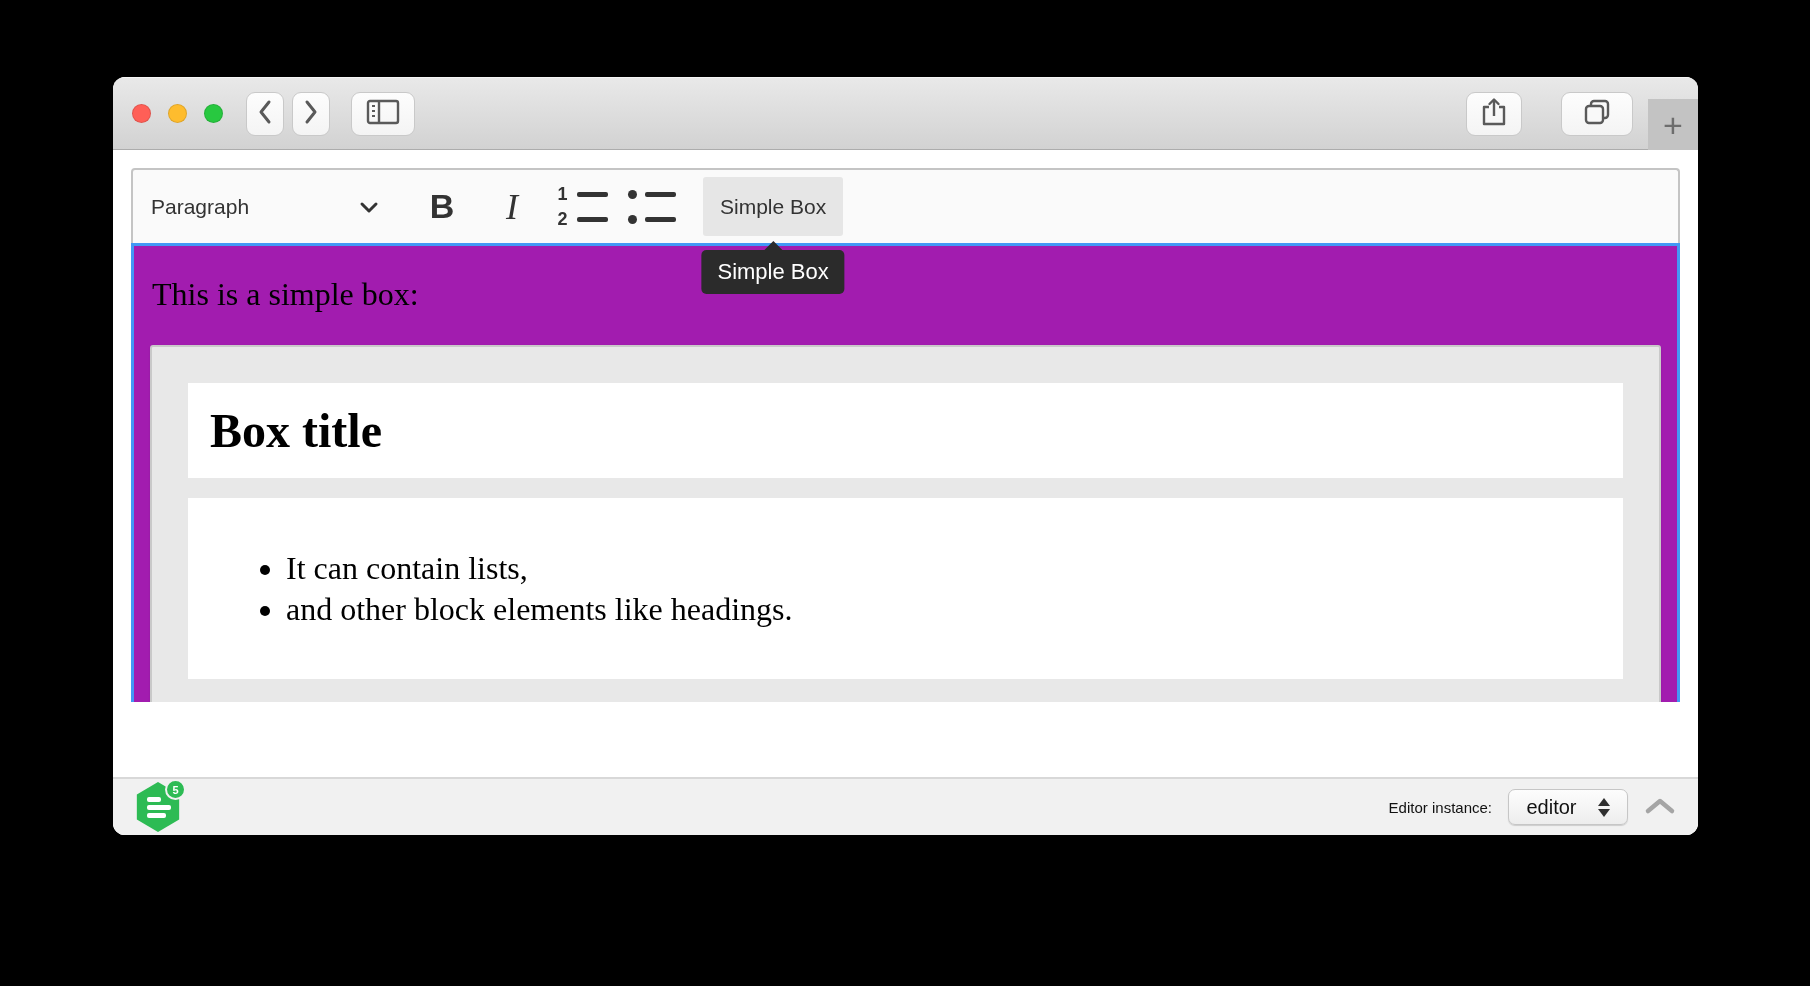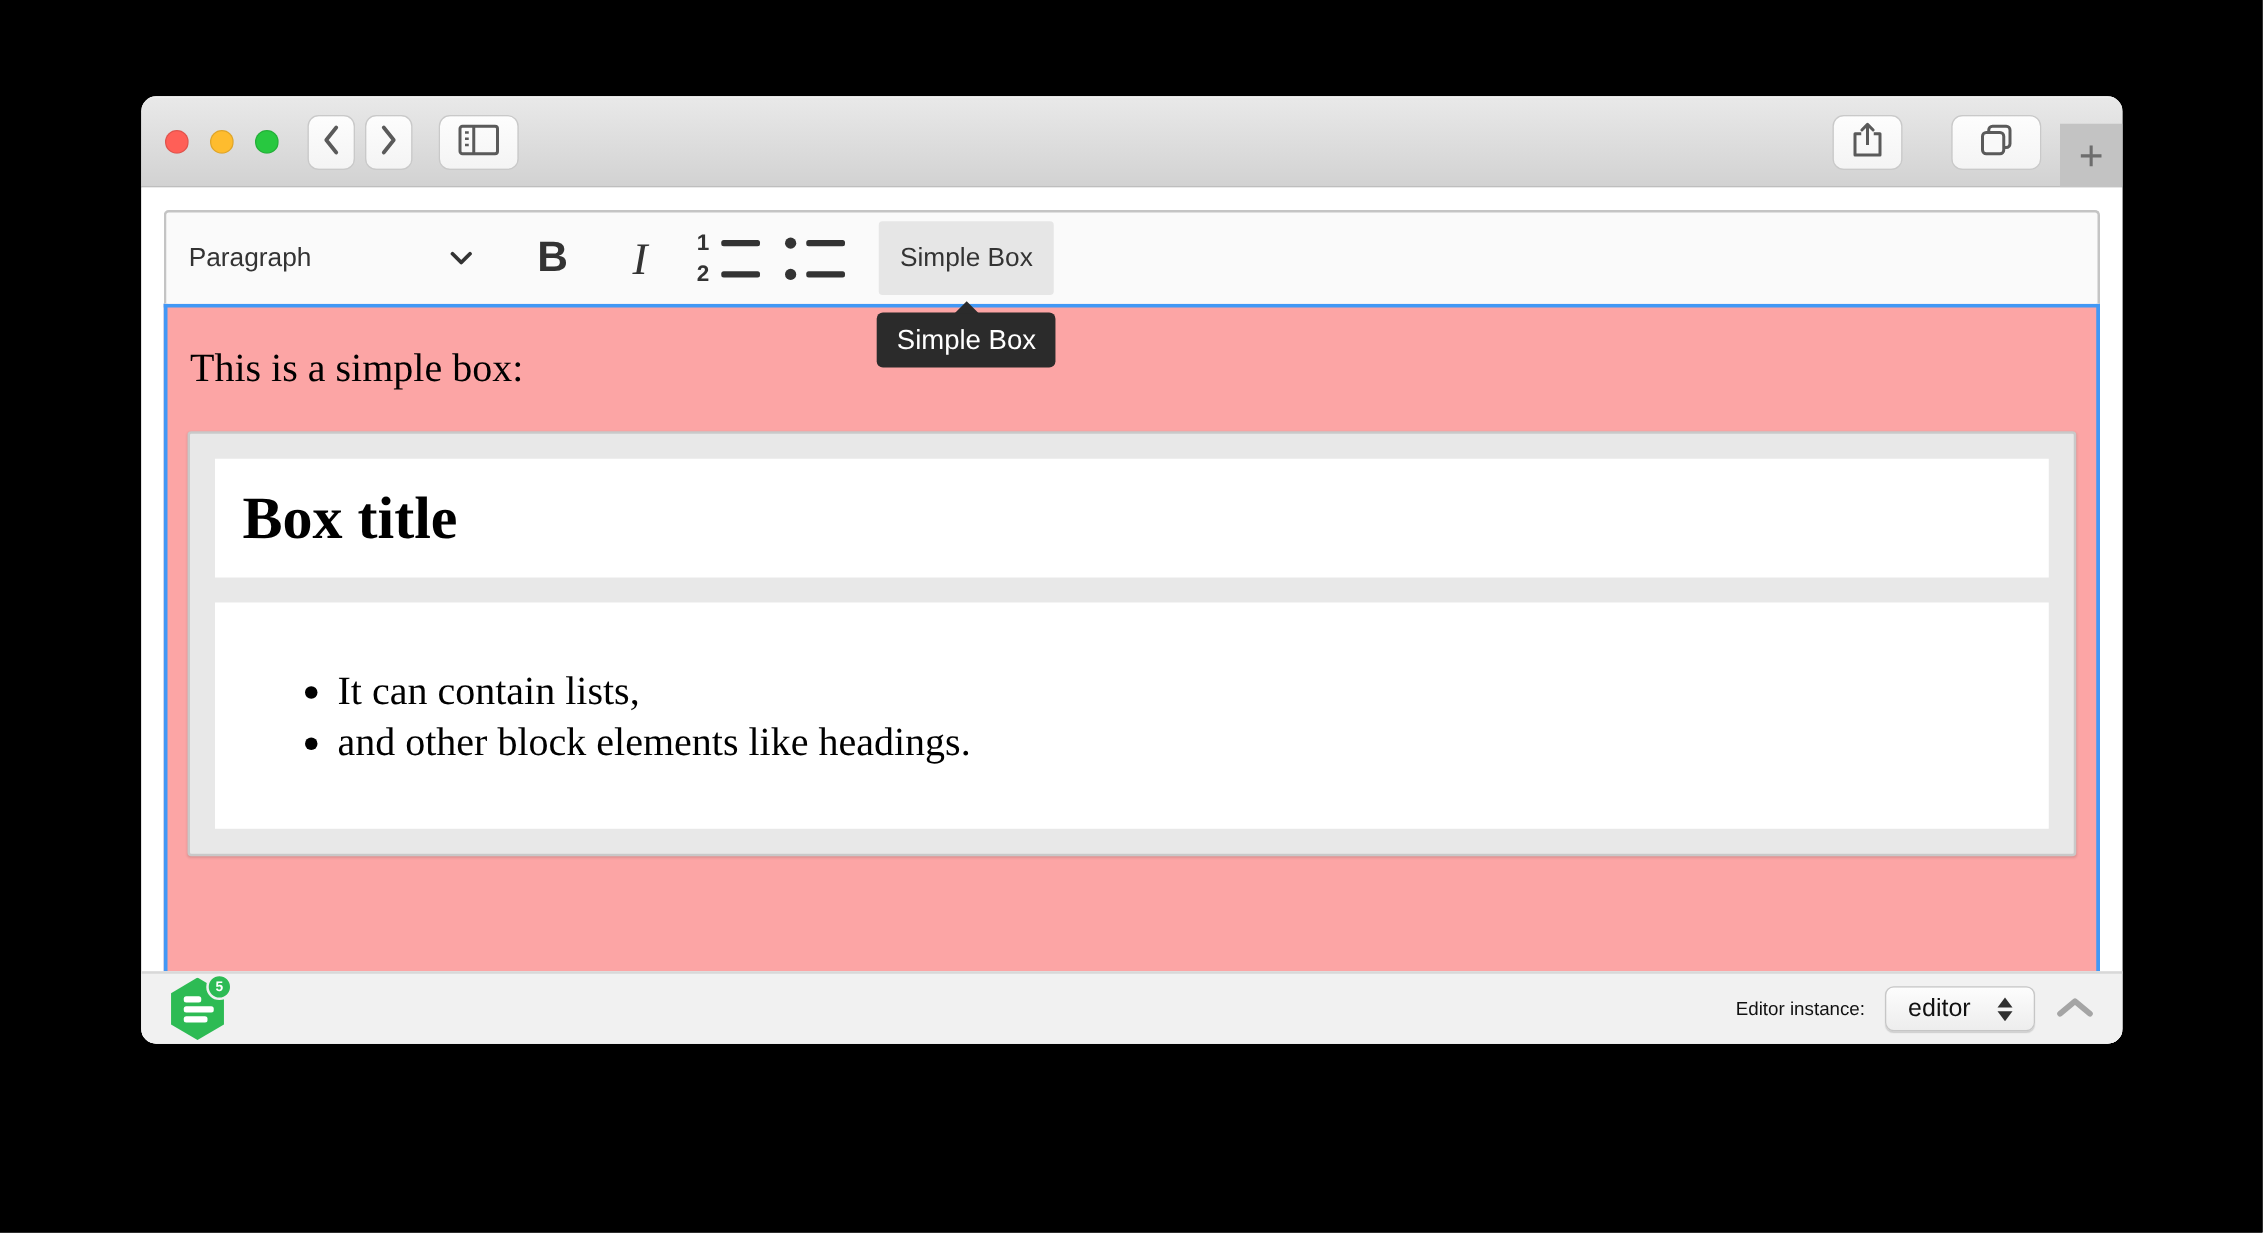--- a/index.html
+++ b/index.html
@@ -66,25 +66,25 @@
 
   
   .tooltip { position:absolute; top:calc(100% + 14px); left:50%; transform:translateX(-50%);
              background:#2b2b2b; color:#fff; font-size:22px; padding:9px 16px; border-radius:5px;
              white-space:nowrap; z-index:20; }
   .tooltip:before { content:""; position:absolute; top:-9px; left:50%; margin-left:-10px;
                     border-left:10px solid transparent; border-right:10px solid transparent;
                     border-bottom:10px solid #2b2b2b; }
 
   
-  .ck-content { height:534px; background:#fca5a5; border:3px solid #4298f5; border-bottom:none;
+  .ck-content { height:459px; background:#a21caf; border:3px solid #4298f5; border-bottom:none;
                 padding:0 16px; overflow:hidden; font-family:"Liberation Serif", serif;
                 font-size:32px; color:#000; position:relative; z-index:1; }
   .intro { margin:30px 0 32px 2px; }
-  .simple-box { background:#e8e8e8; border:2px solid #c9c9c9; border-radius:3px; padding:20px;
+  .simple-box { background:#e8e8e8; border:2px solid #c9c9c9; border-radius:3px; padding:36px;
                 box-shadow:0 1px 2px rgba(0,0,0,.12); }
   .sbx-title { background:#fff; padding:20px 22px; margin-bottom:20px;
                font-size:48px; font-weight:700; line-height:1.15; }
   .sbx-desc { background:#fff; padding:20px 22px; }
   .sbx-desc p { margin:30px 0 0; }
   .sbx-desc ul { margin:30px 0; padding-left:76px; }
   .sbx-desc li { line-height:1.27; }
 
   
   .statusbar { position:absolute; left:0; right:0; bottom:0; height:58px; background:#f1f1f1;

